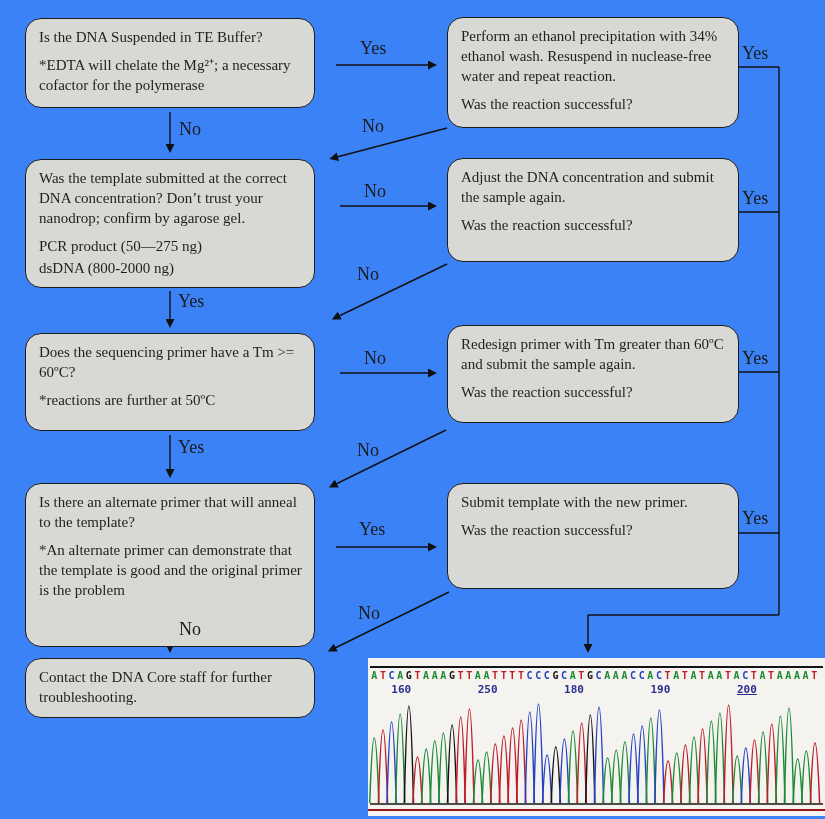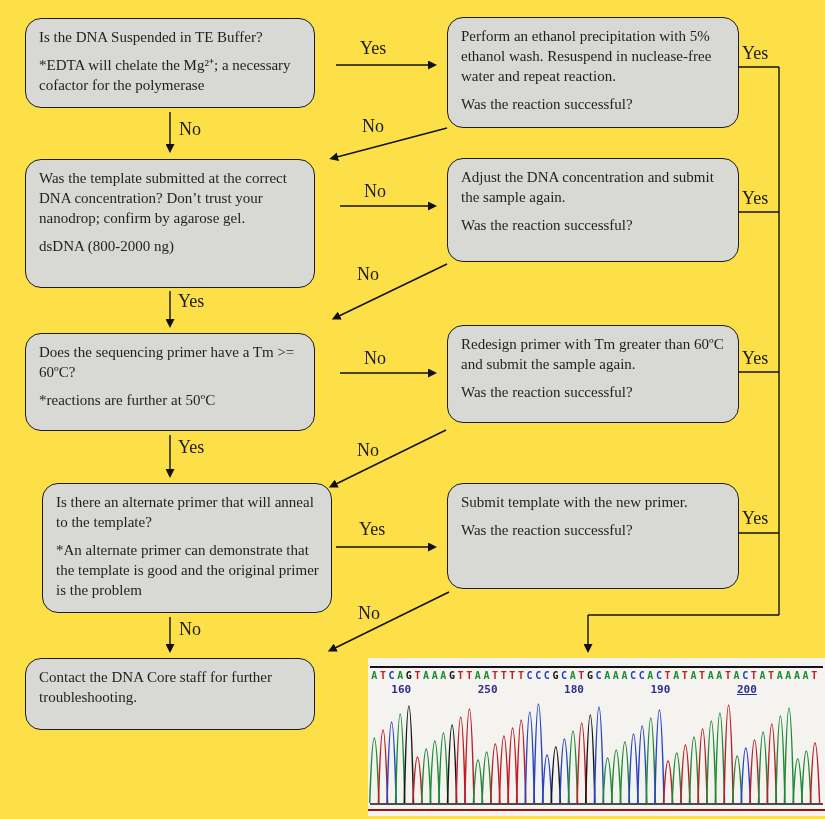--- a/index.html
+++ b/index.html
@@ -1,18 +1,18 @@
 <!DOCTYPE html>
 <html><head>
 <meta charset="utf-8">
 <style>
   * { margin:0; padding:0; box-sizing:border-box; }
   html,body { width:825px; height:819px; background:#ffffff; }
   body { font-family:"Liberation Serif", serif; }
-  .stage { position:relative; width:825px; height:819px; background:#fde047; overflow:hidden; }
+  .stage { position:relative; width:825px; height:819px; background:#3b82f6; overflow:hidden; }
 
   .box {
     position:absolute;
     background:#d8d8d5;
     border:1.6px solid #1c1c1c;
     border-radius:16px;
     padding:9px 12px 6px 13px;
     color:#1f1f1f;
     font-size:15px;
     line-height:1.33;
@@ -84,36 +84,37 @@
     <path d="M779 615 L588 615" stroke="#111" stroke-width="1.4" fill="none"></path>
     <path d="M588 615 L588 645" stroke="#111" stroke-width="1.4" fill="none" marker-end="url(#ah)"></path>
   </svg>
 
   <div class="box" style="left:25px;top:18px;width:290px;height:90px">
     <p>Is the DNA Suspended in TE Buffer?</p>
     <p>*EDTA will chelate the Mg²⁺; a necessary cofactor for the polymerase</p>
   </div>
   <div class="box" style="left:25px;top:159px;width:290px;height:129px">
     <p>Was the template submitted at the correct DNA concentration? Don’t trust your nanodrop; confirm by agarose gel.</p>
+    <p class="tight">PCR product (50—275 ng)</p>
     <p>dsDNA (800-2000 ng)</p>
   </div>
   <div class="box" style="left:25px;top:333px;width:290px;height:98px">
     <p>Does the sequencing primer have a Tm &gt;= 60ºC?</p>
     <p>*reactions are further at 50ºC</p>
   </div>
-  <div class="box" style="left:42px;top:483px;width:290px;height:130px">
+  <div class="box" style="left:25px;top:483px;width:290px;height:164px">
     <p>Is there an alternate primer that will anneal to the template?</p>
     <p>*An alternate primer can demonstrate that the template is good and the original primer is the problem</p>
   </div>
-  <div class="box" style="left:25px;top:658px;width:290px;height:72px">
+  <div class="box" style="left:25px;top:658px;width:290px;height:60px">
     <p>Contact the DNA Core staff for further troubleshooting.</p>
   </div>
 
   <div class="box" style="left:447px;top:17px;width:292px;height:111px">
-    <p>Perform an ethanol precipitation with 5% ethanol wash. Resuspend in nuclease-free water and repeat reaction.</p>
+    <p>Perform an ethanol precipitation with 34% ethanol wash. Resuspend in nuclease-free water and repeat reaction.</p>
     <p>Was the reaction successful?</p>
   </div>
   <div class="box" style="left:447px;top:158px;width:292px;height:104px">
     <p>Adjust the DNA concentration and submit the sample again.</p>
     <p>Was the reaction successful?</p>
   </div>
   <div class="box" style="left:447px;top:325px;width:292px;height:98px">
     <p>Redesign primer with Tm greater than 60ºC and submit the sample again.</p>
     <p>Was the reaction successful?</p>
   </div>

